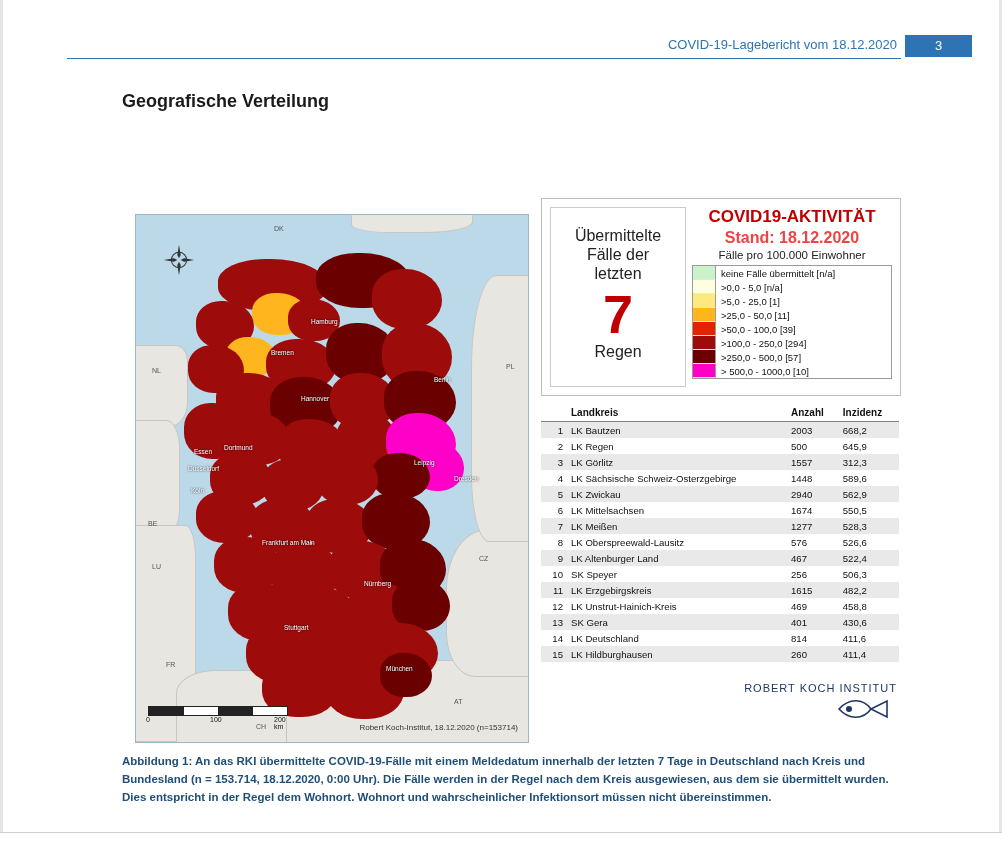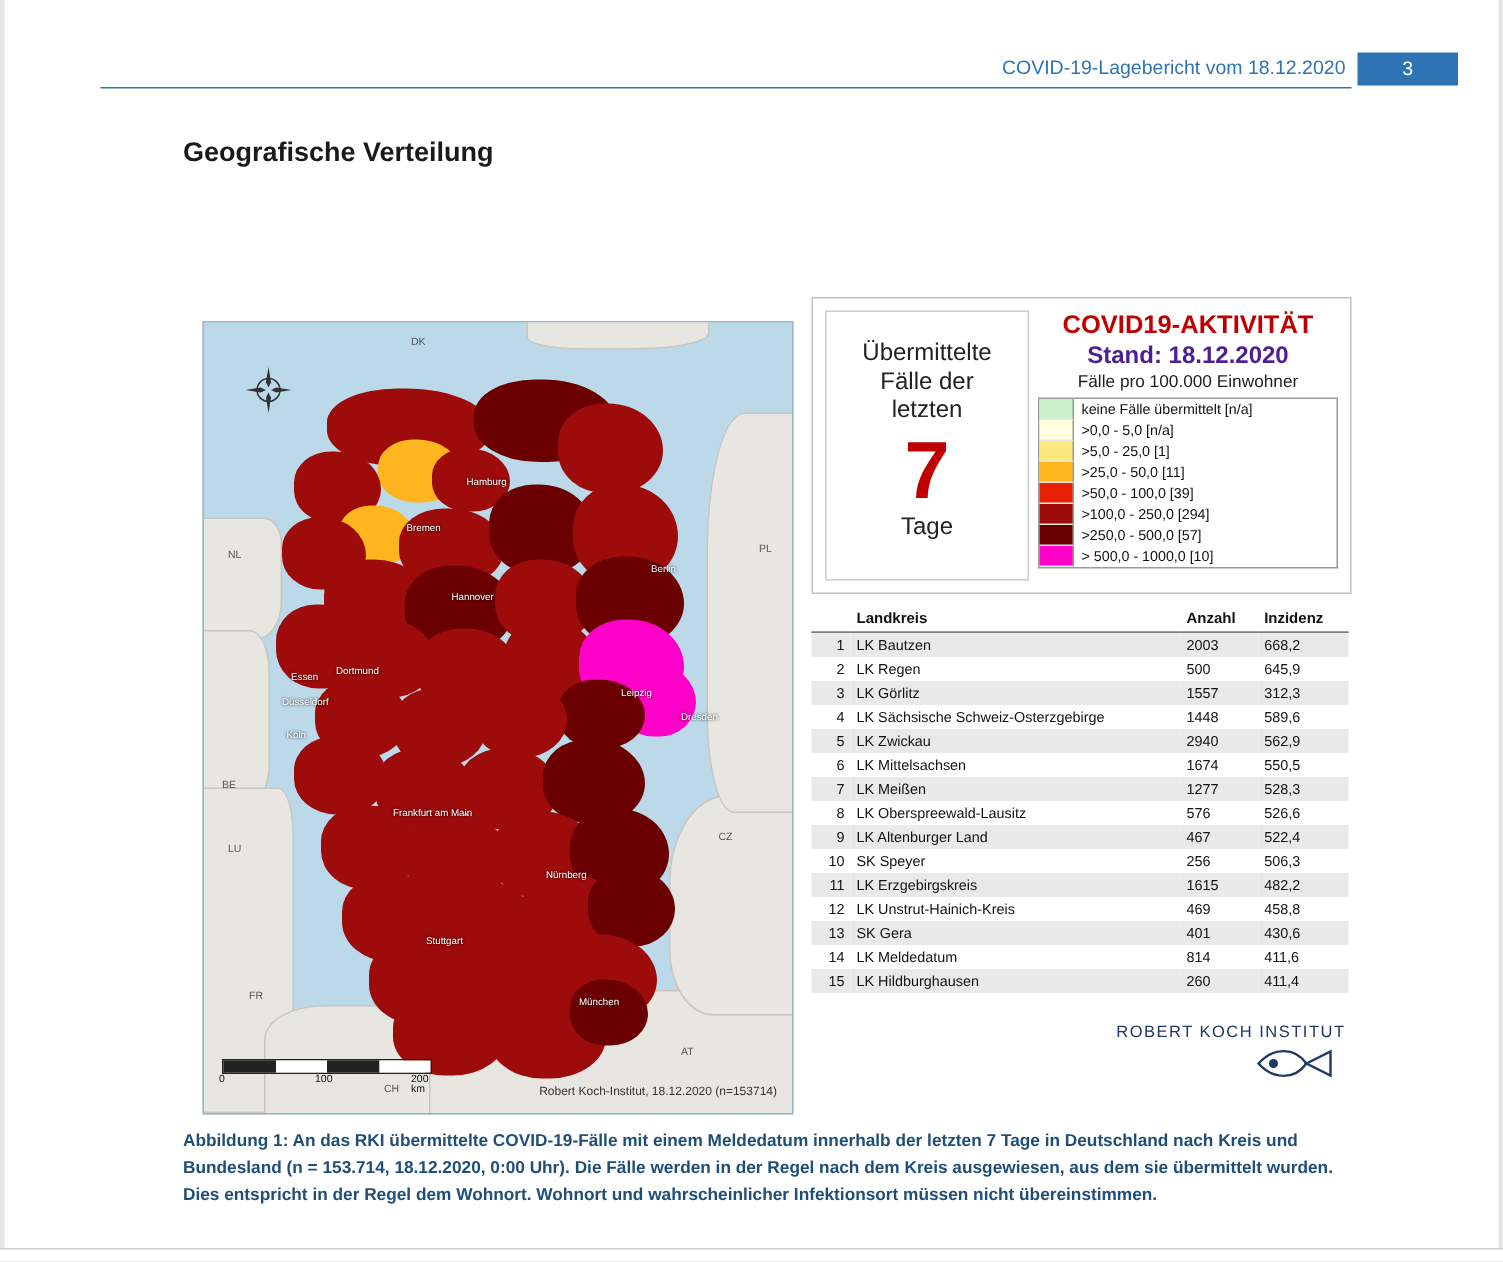--- a/index.html
+++ b/index.html
@@ -150,21 +150,21 @@
     text-align: center;
     color: #222;
   }
   .legend-left .l1 { margin-top: 18px; font-size: 16px; line-height: 19px; }
   .legend-left .big { font-size: 54px; font-weight: bold; color: #c00000; line-height: 58px; margin-top: 2px;}
   .legend-left .l2 { font-size: 16px; }
   .legend-right { position: absolute; left: 150px; top: 8px; width: 200px; }
   .legend-title {
     font-size: 17px; font-weight: bold; color: #c00000; text-align:center;
   }
-  .legend-sub { font-size: 16px; font-weight: bold; color: #4c1d95; text-align:center; margin-top:2px;}
+  .legend-sub { font-size: 16px; font-weight: bold; color: #ef4444; text-align:center; margin-top:2px;}
   .legend-sub2 { font-size: 11.5px; color: #222; text-align:center; margin-top:2px; margin-bottom:4px;}
   .legend-items { border: 1px solid #9a9a9a; }
   .legend-row { display: flex; align-items: center; height: 14px; }
   .legend-swatch { width: 22px; height: 13px; border-right: 1px solid #9a9a9a; border-bottom:1px solid #e5e5e5; }
   .legend-label { font-size: 9.5px; color: #111; padding-left: 5px; white-space: nowrap; }
   
   .table {
     position: absolute;
     left: 419px;
     top: 208px;
@@ -346,21 +346,21 @@
     </div>
 
     <div class="legend-panel">
       <div class="legend-left">
         <div class="l1">
           <div>Übermittelte</div>
           <div>Fälle der</div>
           <div>letzten</div>
         </div>
         <div class="big">7</div>
-        <div class="l2">Tage</div>
+        <div class="l2">Regen</div>
       </div>
       <div class="legend-right">
         <div class="legend-title">COVID19-AKTIVITÄT</div>
         <div class="legend-sub">Stand: 18.12.2020</div>
         <div class="legend-sub2">Fälle pro 100.000 Einwohner</div>
         <div class="legend-items" id="legend-items">
             <div class="legend-row">
               <div class="legend-swatch" style="background: rgb(204, 242, 204);"></div>
               <div class="legend-label">keine Fälle übermittelt [n/a]</div>
             </div>
@@ -479,21 +479,21 @@
             <td class="num">458,8</td>
           </tr>
           <tr class="odd">
             <td class="rank">13</td>
             <td>SK Gera</td>
             <td class="num">401</td>
             <td class="num">430,6</td>
           </tr>
           <tr class="even">
             <td class="rank">14</td>
-            <td>LK Meldedatum</td>
+            <td>LK Deutschland</td>
             <td class="num">814</td>
             <td class="num">411,6</td>
           </tr>
           <tr class="odd">
             <td class="rank">15</td>
             <td>LK Hildburghausen</td>
             <td class="num">260</td>
             <td class="num">411,4</td>
           </tr>
         </tbody>

